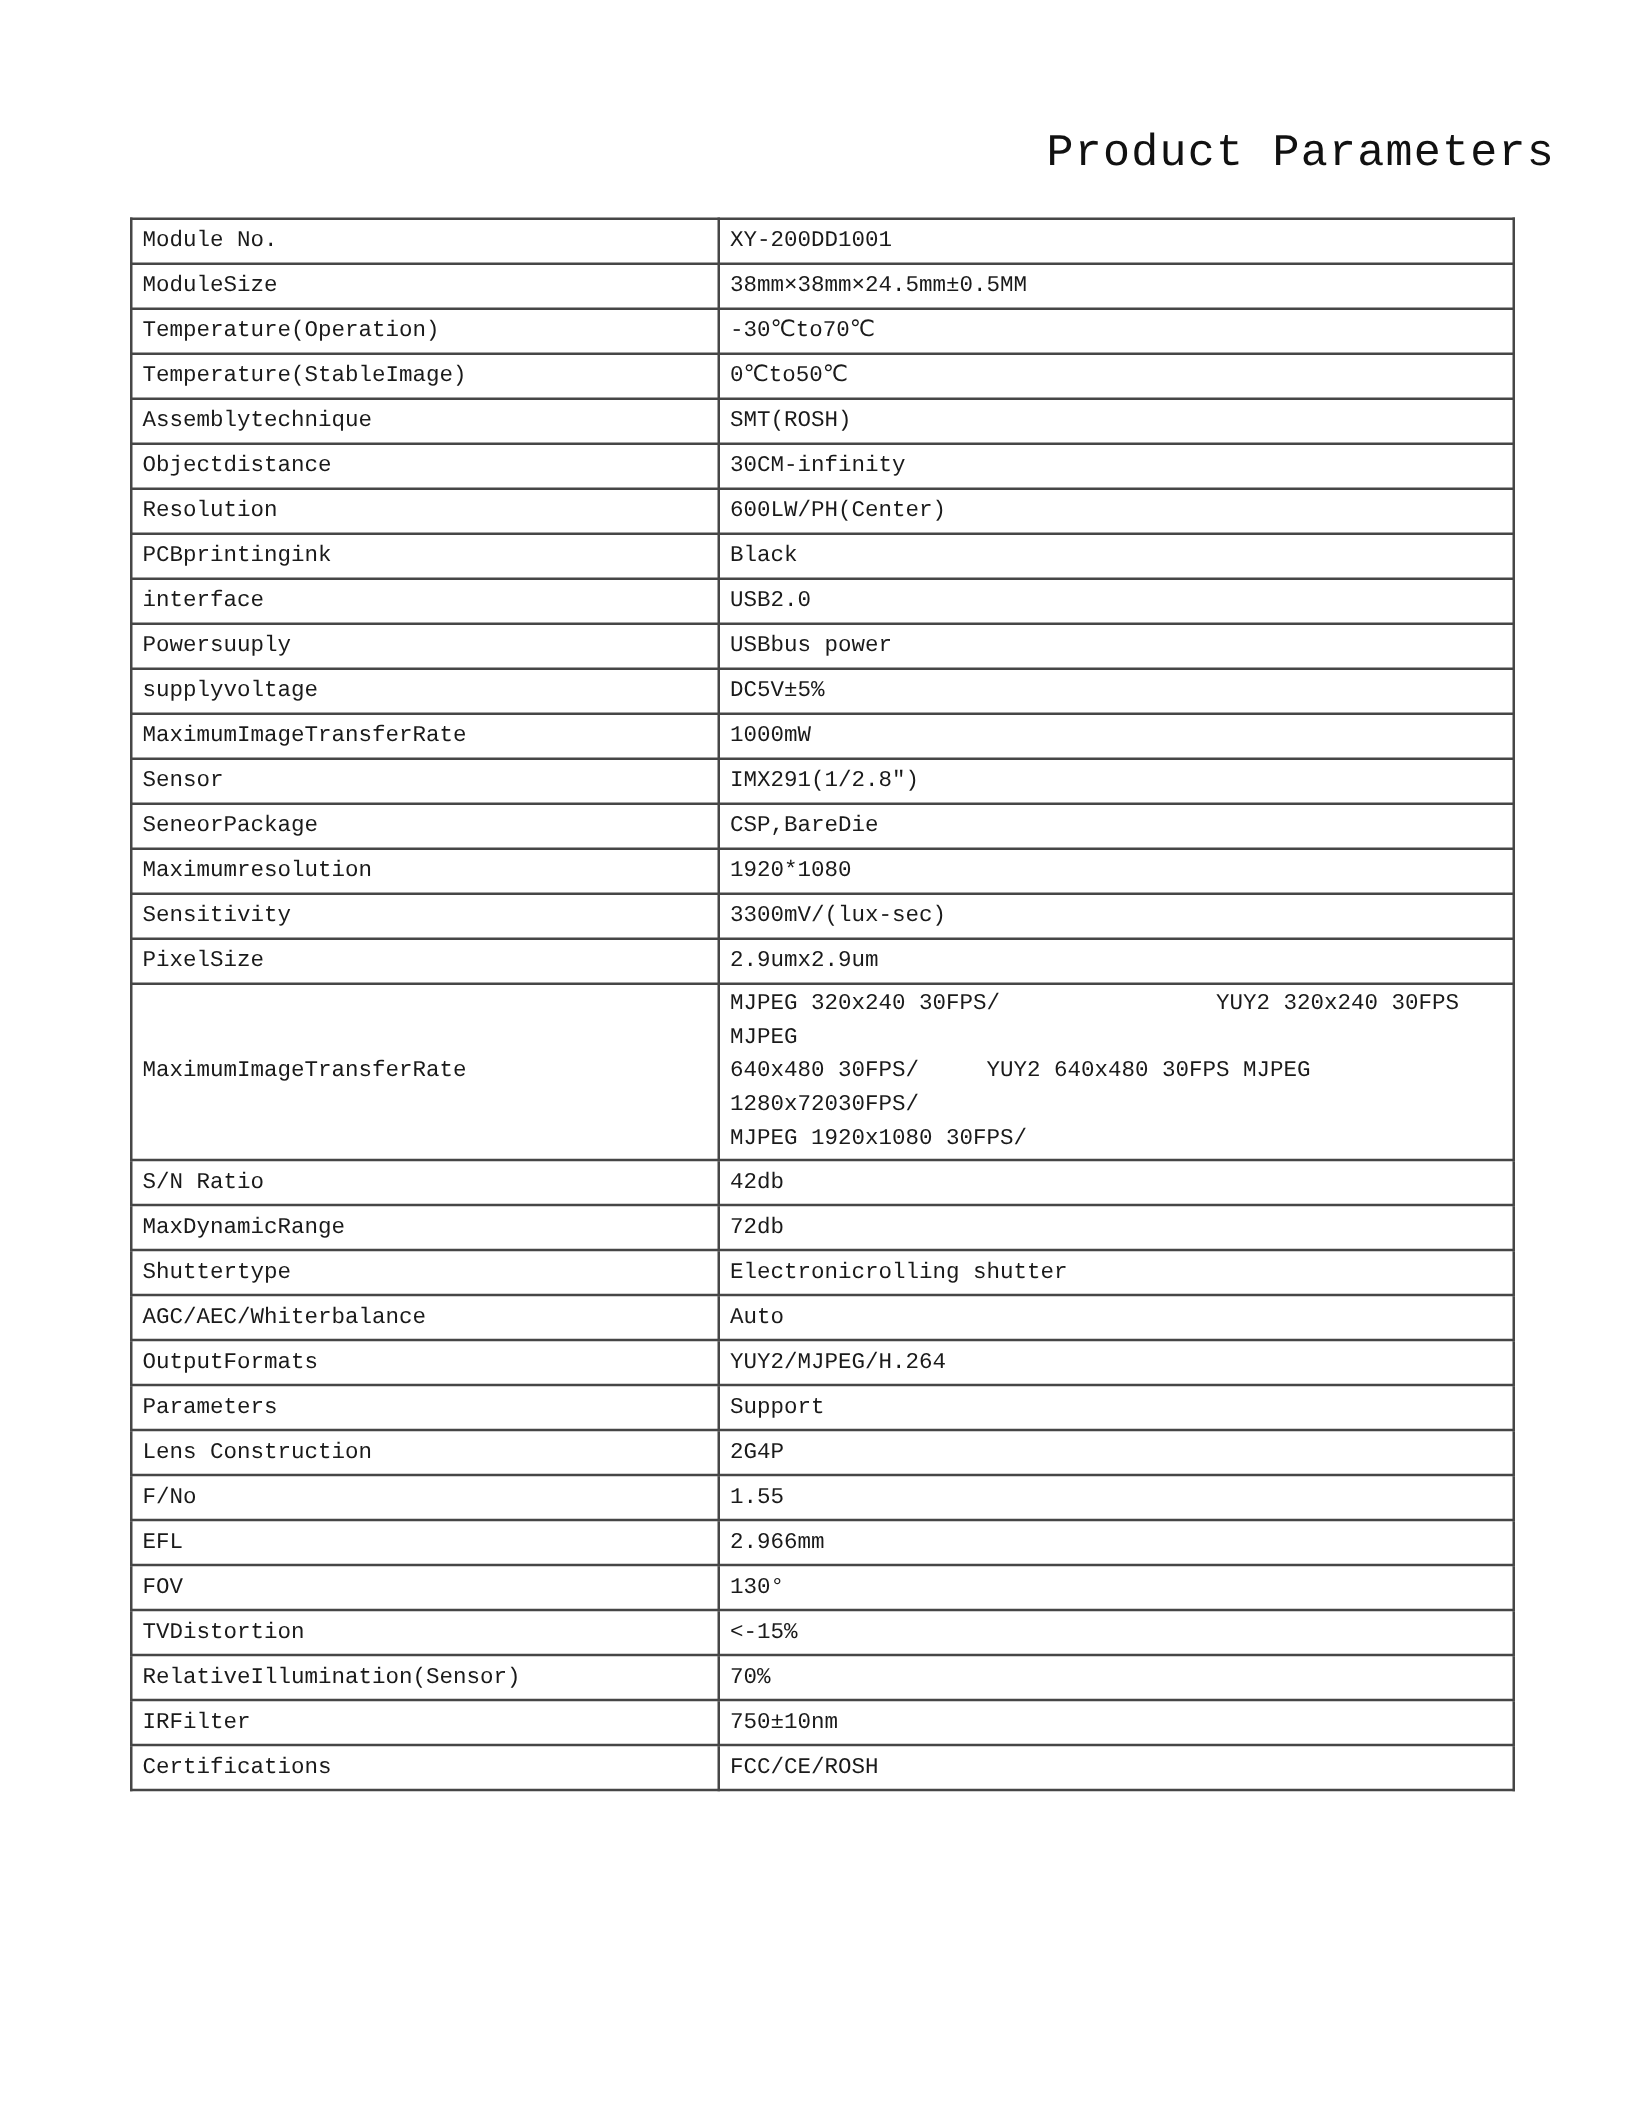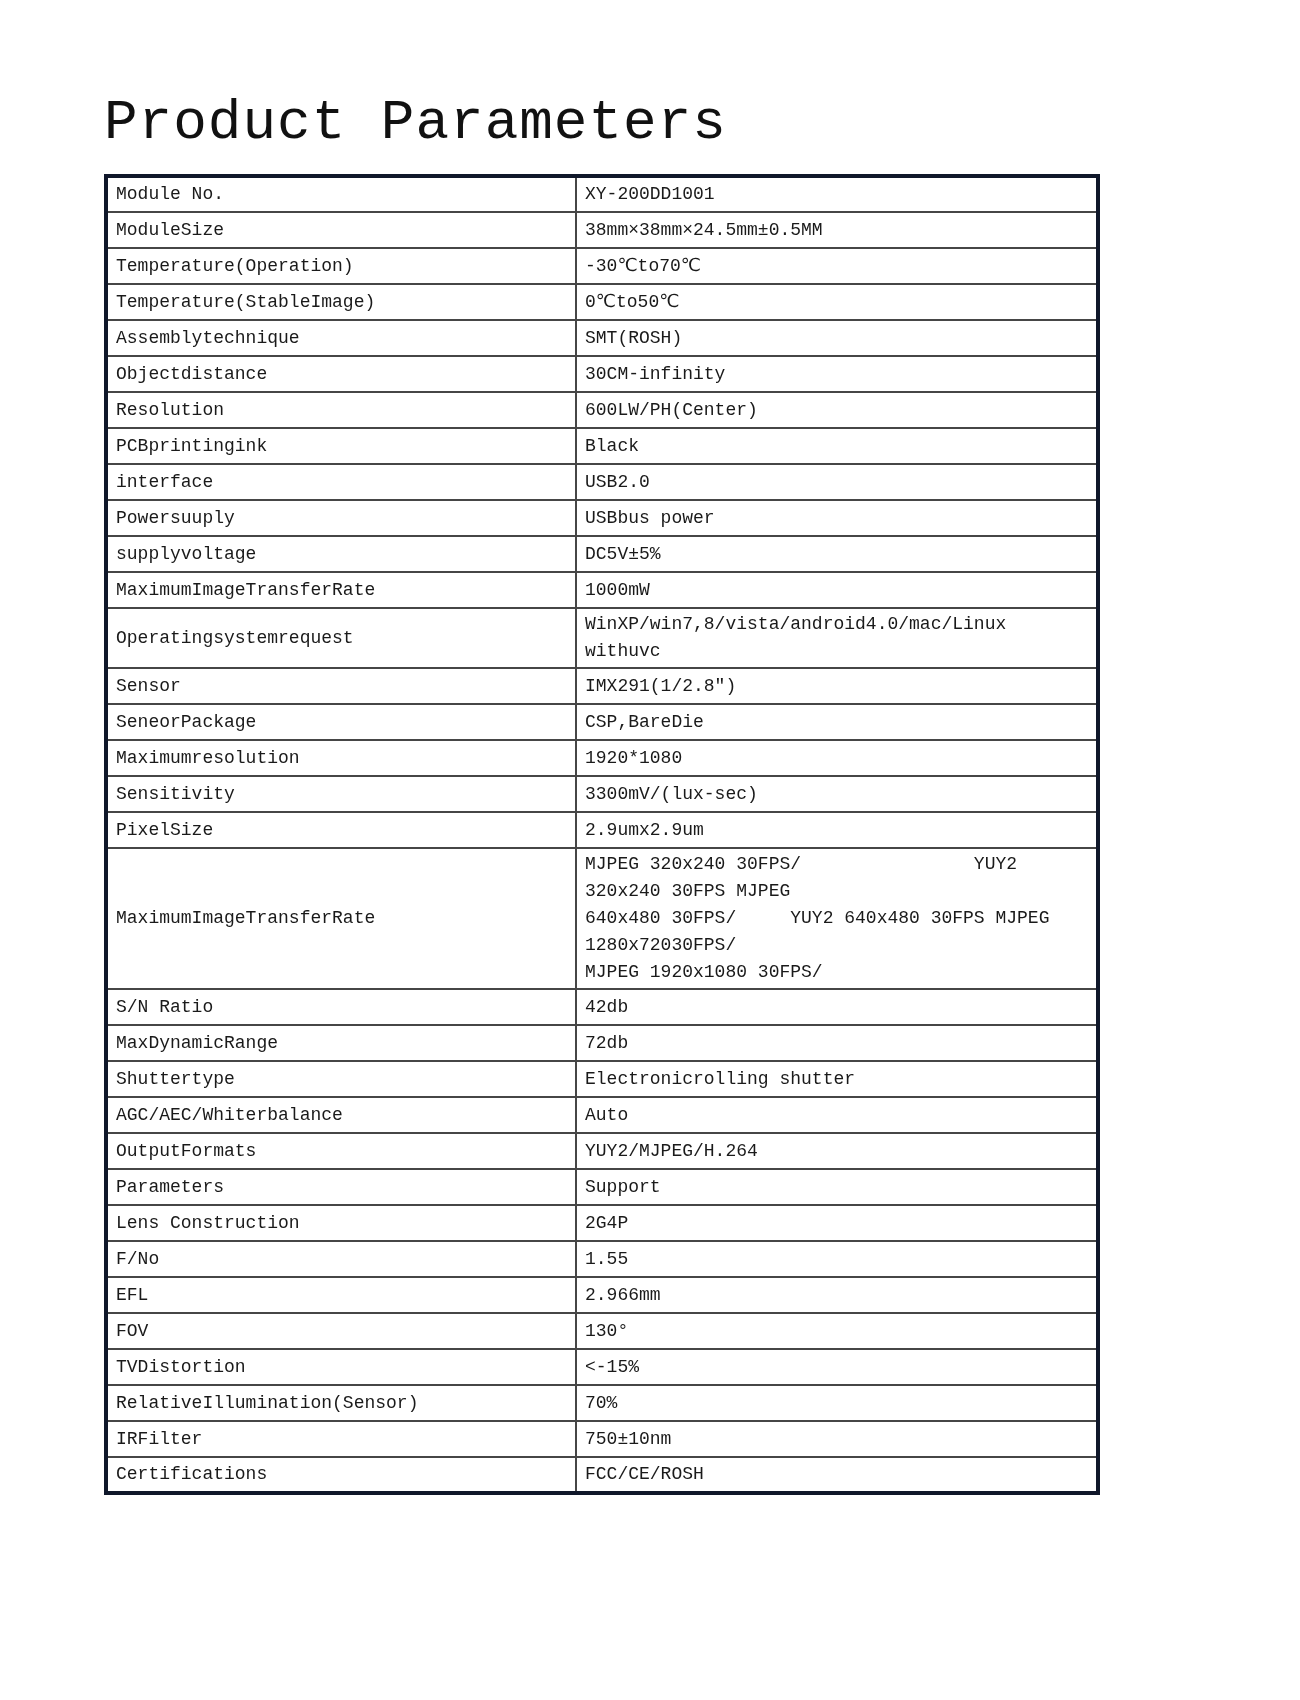--- a/index.html
+++ b/index.html
@@ -14,36 +14,36 @@
     font-family: "Liberation Mono", "DejaVu Sans Mono", "DejaVu Sans", monospace;
     color: #1a1a1a;
     overflow: hidden;
   }
   .page-title {
     position: absolute;
     left: 104px;
     top: 98px;
     width: 1140px;
     margin: 0;
-    text-align: left;
-    font-size: 56px;
+    text-align: right;
+    font-size: 36px;
     line-height: 50px;
     font-weight: normal;
     letter-spacing: 1px;
     color: #111111;
     white-space: nowrap;
   }
   table.params {
     position: absolute;
     left: 104px;
     top: 174px;
-    width: 996px;
+    width: 1108px;
     border-collapse: collapse;
     table-layout: fixed;
-    border: 4px solid #0f172a;
+    border: 2px solid #0f172a;
     padding-left: 36px;
   }
   table.params td {
     border: 2px solid #464646;
     height: 36px;
     box-sizing: border-box;
     padding: 2px 6px 2px 8px;
     font-size: 18px;
     line-height: 27px;
     vertical-align: middle;
@@ -106,24 +106,20 @@
       </tr>
       <tr>
         <td class="param-cell">supplyvoltage</td>
         <td class="value-cell">DC5V±5%</td>
       </tr>
       <tr>
         <td class="param-cell">MaximumImageTransferRate</td>
         <td class="value-cell">1000mW</td>
       </tr>
       <tr>
-        <td class="param-cell">Operatingsystemrequest</td>
-        <td class="value-cell">WinXP/win7,8/vista/android4.0/mac/Linux withuvc</td>
-      </tr>
-      <tr>
         <td class="param-cell">Sensor</td>
         <td class="value-cell">IMX291(1/2.8″)</td>
       </tr>
       <tr>
         <td class="param-cell">SeneorPackage</td>
         <td class="value-cell">CSP,BareDie</td>
       </tr>
       <tr>
         <td class="param-cell">Maximumresolution</td>
         <td class="value-cell">1920*1080</td>

